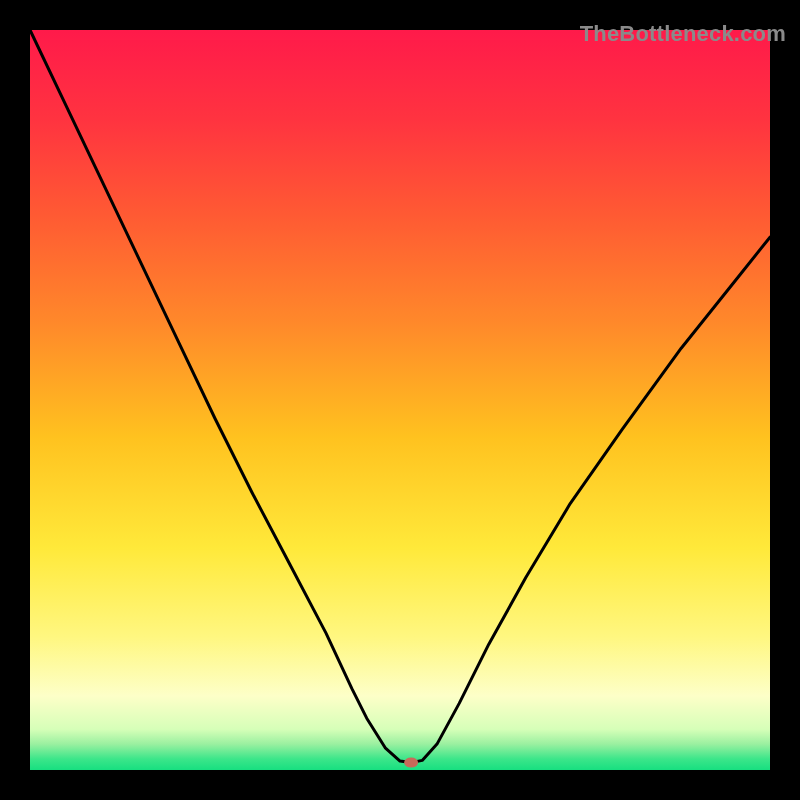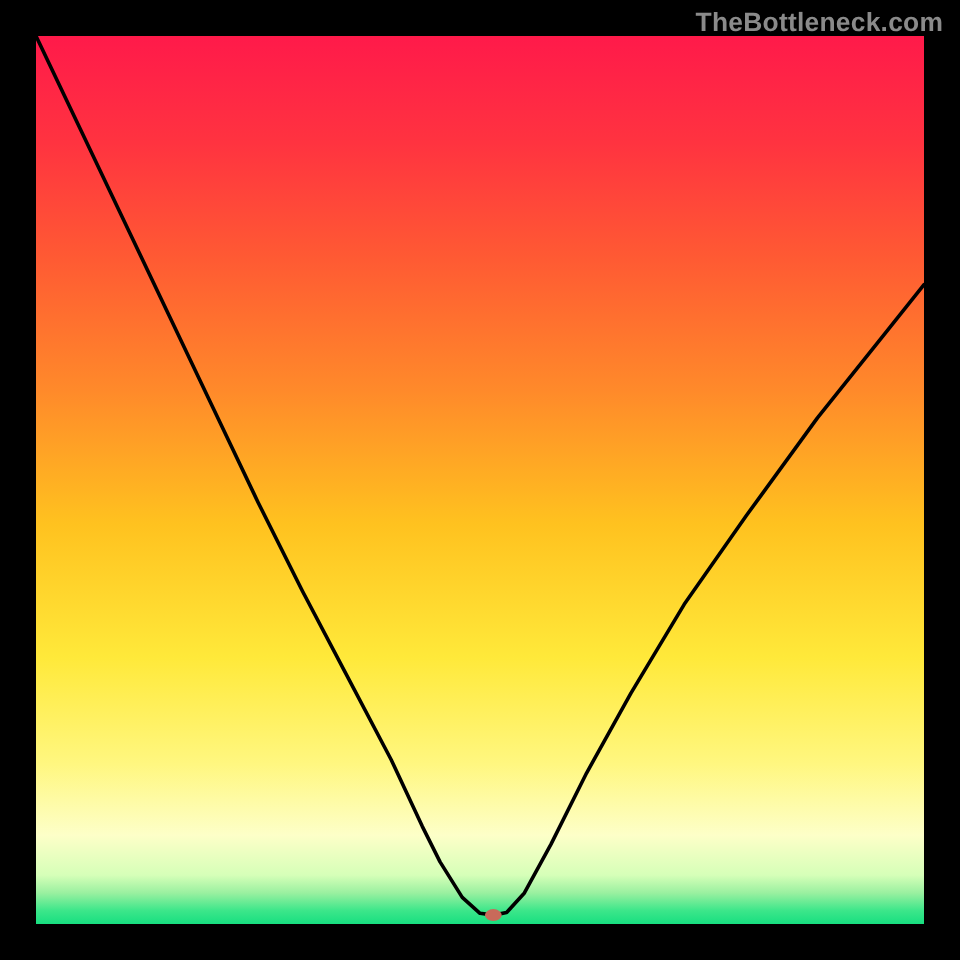--- a/index.html
+++ b/index.html
@@ -8,21 +8,21 @@
     background: #ffffff;
     font-family: Arial, sans-serif;
   }
   .container {
     width: 800px;
     height: 800px;
     position: relative;
   }
   .watermark {
     position: absolute;
-    top: 6px;
+    top: 21px;
     right: 14px;
     font-size: 22px;
     font-weight: bold;
     color: #8a8a8a;
     letter-spacing: 0.2px;
     z-index: 10;
   }
   svg {
     display: block;
   }

